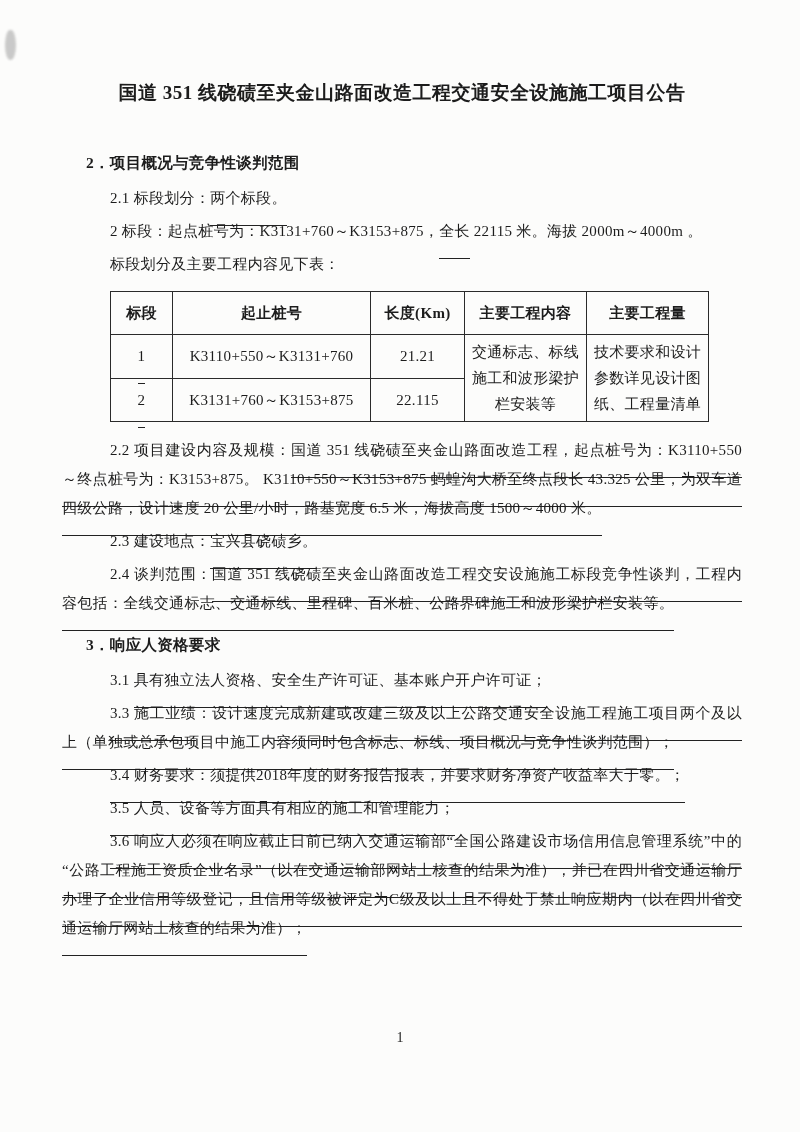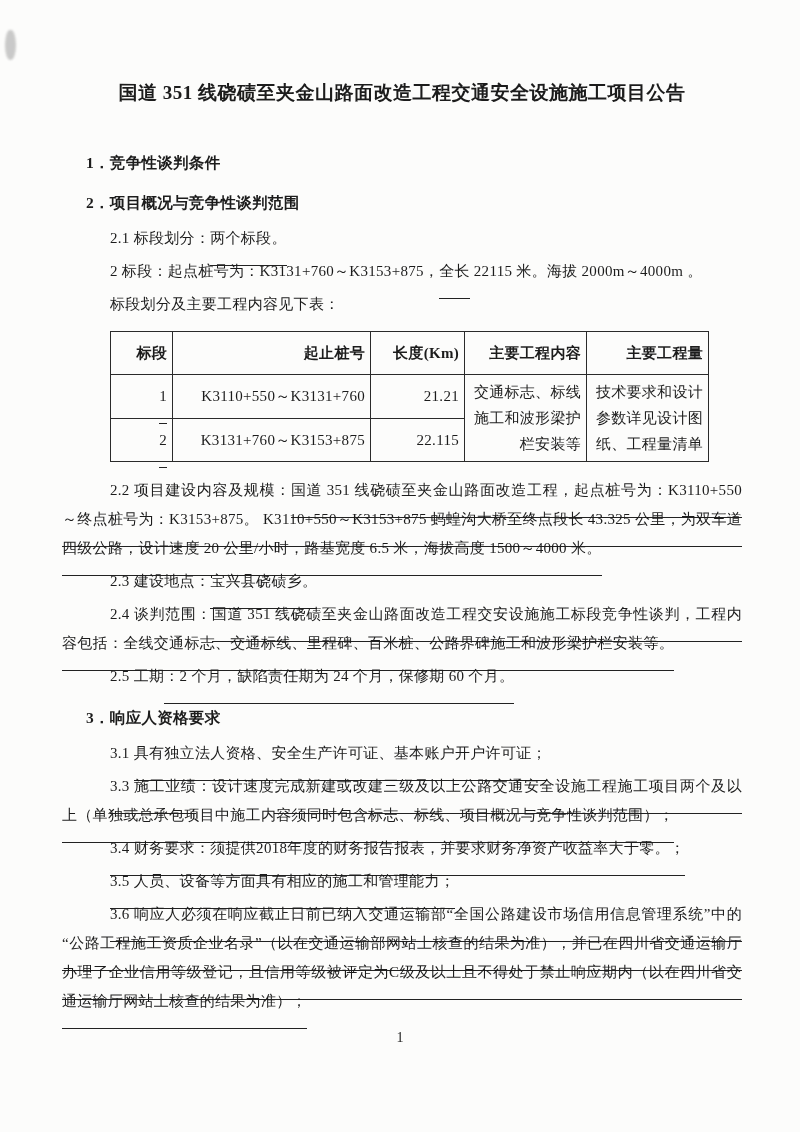--- a/index.html
+++ b/index.html
@@ -36,21 +36,21 @@
   .u{
     border-bottom:1px solid #222;
     padding-bottom:19px;
   }
   table.lots{
     border-collapse:collapse;margin:12px 0 14px 48px;
     width:578px;table-layout:fixed;
   }
   table.lots th,table.lots td{
     border:1.5px solid var(--line);
-    font-size:15px;text-align:right;vertical-align:middle;
+    font-size:15px;text-align:center;vertical-align:middle;
     padding:4px 5px;line-height:26px;letter-spacing:.3px;
   }
   table.lots th{font-weight:bold;height:34px;}
   table.lots td{height:34px;}
   col.c-bid{width:62px;}
   col.c-stake{width:198px;}
   col.c-len{width:94px;}
   col.c-content{width:122px;}
   col.c-qty{width:122px;}
   .page-number{
@@ -61,21 +61,20 @@
 </head>
 <body>
 
 <div class="page">
   <div class="scan-artifact"></div>
 
   <div class="doc">
 
     <h1 class="title">国道 351 线硗碛至夹金山路面改造工程交通安全设施施工项目公告</h1>
 
-    <div class="sec-heading">1．竞争性谈判条件</div>
 
     <div class="sec-heading">2．项目概况与竞争性谈判范围</div>
     <p class="para"><span>2.1 标段划分：</span><span class="u">两个标段。</span></p>
     <p class="para"><span>2 标段：起点桩号为：K3131+760～K3153+875，</span><span class="u">全长</span><span> 22115 米。海拔 2000m～4000m 。</span></p>
     <p class="para"><span>标段划分及主要工程内容见下表：</span></p>
 
     <table class="lots">
       <colgroup>
         <col class="c-bid">
           <col class="c-stake">
@@ -104,21 +103,20 @@
           <td><span class="u">2</span></td>
           <td>K3131+760～K3153+875</td>
           <td>22.115</td>
         </tr>
       </tbody>
     </table>
 
     <p class="para"><span>2.2 项目建设内容及规模：</span><span class="u">国道 351 线硗碛至夹金山路面改造工程，起点桩号为：K3110+550～终点桩号为：K3153+875。 K3110+550～K3153+875 蚂蝗沟大桥至终点段长 43.325 公里，为双车道四级公路，设计速度 20 公里/小时，路基宽度 6.5 米，海拔高度 1500～4000 米。</span></p>
     <p class="para"><span>2.3 建设地点：</span><span class="u">宝兴县硗碛乡。</span></p>
     <p class="para"><span>2.4 谈判范围：</span><span class="u">国道 351 线硗碛至夹金山路面改造工程交安设施施工标段竞争性谈判，工程内容包括：全线交通标志、交通标线、里程碑、百米桩、公路界碑施工和波形梁护栏安装等。</span></p>
-    <p class="para"><span>2.5 工期</span><span class="u">：2 个月，缺陷责任期为 24 个月，保修期 60 个月。</span></p>
 
     <div class="sec-heading">3．响应人资格要求</div>
     <p class="para"><span>3.1 </span><span class="u">具有独立法人资格、安全生产许可证、基本账户开户许可证；</span></p>
     <p class="para"><span class="u">3.3 施工业绩</span><span>：设计速度</span><span class="u">完成新建或改建三级及以上公路交通安全设施工程施工项目两个及以上（单独或总承包项目中施工内容须同时包含标志、标线、项目概况与竞争性谈判范围）；</span></p>
     <p class="para"><span class="u">3.4 财务要求：须提供2018年度的财务报告报表，并要求财务净资产收益率大于零。；</span></p>
     <p class="para"><span class="u">3.5 人员、设备等方面具有相应的施工和管理能力；</span></p>
     <p class="para"><span class="u">3.6 响应人必须在响应截止日前已纳入交通运输部“全国公路建设市场信用信息管理系统”中的“公路工程施工资质企业名录”（以在交通运输部网站上核查的结果为准），并已在四川省交通运输厅办理了企业信用等级登记，且信用等级被评定为C级及以上且不得处于禁止响应期内（以在四川省交通运输厅网站上核查的结果为准）；</span></p>
 
   </div>
 

